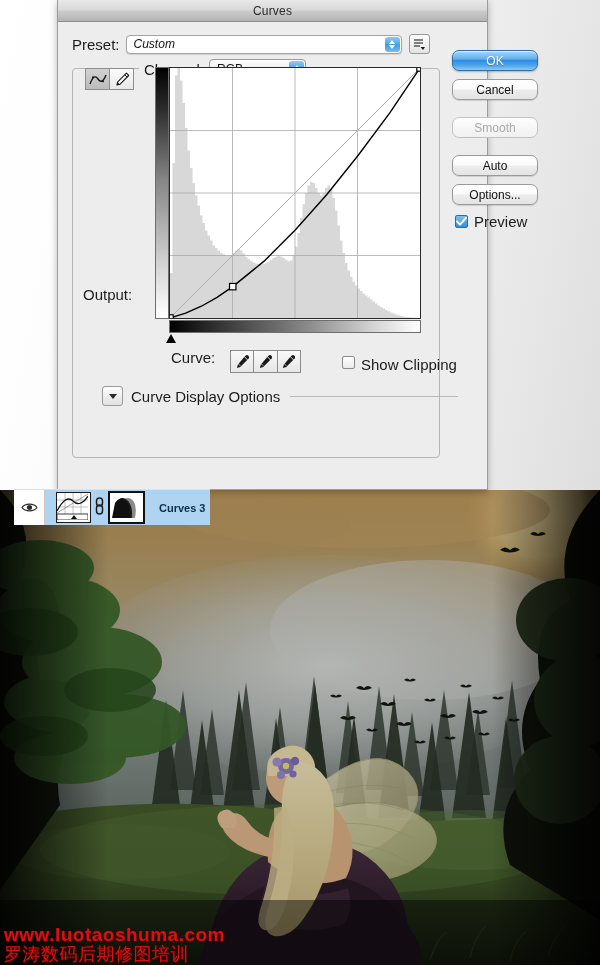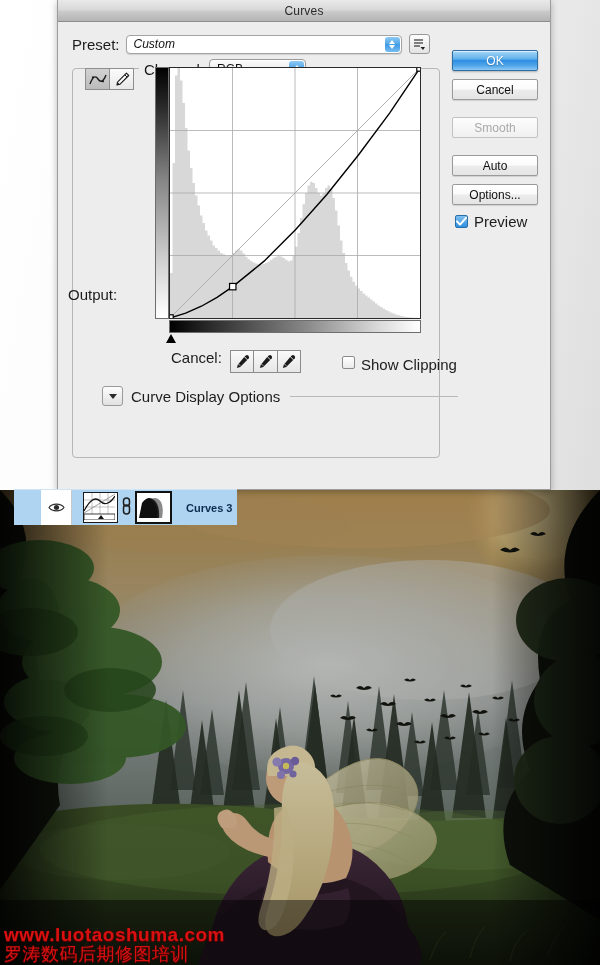--- a/index.html
+++ b/index.html
@@ -10,21 +10,21 @@
   }
 
   
   #backdrop{
     position:absolute;left:0;top:0;width:600px;height:490px;
     background:linear-gradient(100deg,#ffffff 0%,#fbfbfb 30%,#f2f2f2 62%,#e7e7e7 85%,#dedede 100%);
   }
 
   
   #dialog{
-    position:absolute;left:57px;top:0;width:494px;height:490px;
+    position:absolute;left:57px;top:0;width:431px;height:490px;
     background:#ededed;
     border:1px solid #9c9c9c;
     border-top:none;
     box-shadow:0 2px 7px rgba(0,0,0,.28);
     box-sizing:border-box;
   }
   #titlebar{
     height:22px;width:100%;
     background:linear-gradient(to bottom,#e9e9e9 0%,#d9d9d9 45%,#cacaca 55%,#b4b4b4 100%);
     border-bottom:1px solid #8d8d8d;
@@ -107,21 +107,21 @@
     background:linear-gradient(to right,#000 0%,#2b2b2b 16%,#8a8a8a 55%,#d6d6d6 82%,#ffffff 100%);
     border:1px solid #6e6e6e;box-sizing:border-box;
   }
   .ramp-marker{position:absolute;top:267px;width:0;height:0;
     border-left:5px solid transparent;border-right:5px solid transparent;}
   #marker-black{left:11px;border-bottom:9px solid #000;}
   #marker-white{left:263px;border-bottom:9px solid #fff;
     filter:drop-shadow(0 0 0 #000);}
   #marker-white::after{content:"";}
 
-  #output-label{position:absolute;left:10px;top:264px;}
+  #output-label{position:absolute;left:25px;top:264px;}
   #input-label{position:absolute;left:113px;top:327px;}
 
   
   #drops{
     position:absolute;left:172px;top:328px;width:71px;height:23px;
     border:1px solid #8b8b8b;display:flex;box-sizing:border-box;
   }
   .drop{width:23px;height:100%;display:flex;align-items:center;justify-content:center;
     background:linear-gradient(to bottom,#fafafa,#e6e6e6);}
   .drop + .drop{border-left:1px solid #8b8b8b;}
@@ -143,21 +143,21 @@
     width:19px;height:18px;border:1px solid #9a9a9a;border-radius:3px;
     background:linear-gradient(to bottom,#fdfdfd,#e1e1e1);
     display:flex;align-items:center;justify-content:center;margin-right:8px;
   }
   #cdo-tri i{width:0;height:0;border-left:4px solid transparent;border-right:4px solid transparent;border-top:5px solid #2b2b2b;}
   #cdo-rule{flex:1;height:1px;background:#b9b9b9;margin-left:10px;}
 
   
   #btns{position:absolute;left:394px;top:28px;width:86px;}
   .btn{
-    width:86px;height:21px;border-radius:2px;margin-bottom:8px;
+    width:86px;height:21px;border-radius:7px;margin-bottom:8px;
     display:flex;align-items:center;justify-content:center;
     font-size:12px;color:#101010;box-sizing:border-box;
     border:1px solid #9a9a9a;
     background:linear-gradient(to bottom,#ffffff 0%,#fbfbfb 48%,#ececec 52%,#e4e4e4 100%);
     box-shadow:0 1px 1px rgba(0,0,0,.13);
   }
   .btn.primary{
     color:#ffffff;border:1px solid #2e6ea3;
     background:linear-gradient(to bottom,#a8d8f8 0%,#5fb0ec 42%,#2f8fe2 50%,#4ea3e8 75%,#8cc9f4 100%);
     box-shadow:0 1px 2px rgba(0,0,0,.25), inset 0 1px 0 rgba(255,255,255,.6);
@@ -169,21 +169,21 @@
   #preview-row{display:flex;align-items:center;margin-top:4px;margin-left:3px;}
 
   
   #photo{position:absolute;left:0;top:490px;width:600px;height:475px;overflow:hidden;background:#0d0f0c;}
   #photo svg{display:block;}
 
   
   #layerrow{
     position:absolute;left:14px;top:489px;width:196px;height:35px;
     background:#aed4f2;display:flex;align-items:center;
-    border-top:1px solid #cfe4f5;z-index:5;padding-left:27px;
+    border-top:1px solid #cfe4f5;z-index:5;
   }
   #eyecell{width:30px;height:100%;background:#ffffff;display:flex;align-items:center;justify-content:center;
     border-right:1px solid #c9c9c9;}
   #thumb-adj{width:33px;height:29px;margin-left:11px;border:1px solid #1b1b1b;background:#fff;}
   #linkicon{margin:0 4px;}
   #thumb-mask{width:33px;height:29px;border:2px solid #111;background:#fff;}
   #layer-name{margin-left:14px;font-size:11px;font-weight:bold;color:#0c2c4d;}
 
   
   #wm{position:absolute;left:4px;top:925px;z-index:6;}
@@ -508,21 +508,21 @@
           </svg>
       </div>
       <div id="in-ramp"></div>
       <div class="ramp-marker" id="marker-black"></div>
       <svg class="ramp-marker" id="marker-white" width="11" height="10" viewBox="0 0 11 10" style="border:none;">
         <path d="M5.5 0 L11 10 L0 10 Z" fill="#ffffff" stroke="#4a4a4a" stroke-width="1"></path>
       </svg>
     </div>
 
     <span class="lbl" id="output-label">Output:</span>
-    <span class="lbl" id="input-label">Cancel:</span>
+    <span class="lbl" id="input-label">Curve:</span>
 
     <div id="drops">
       <div class="drop">
         <svg width="15" height="15" viewBox="0 0 15 15">
           <path d="M10.8 1.4 a2.2 2.2 0 0 1 3 3 l-1.2 1.2 -3 -3z" fill="#1a1a1a"></path>
           <path d="M9.2 3.1 l3 3 -7 7 -3.3 0.9 0.9 -3.3z" fill="#1a1a1a"></path>
           <path d="M3.6 10.1 l1.6 1.6" stroke="#fff" stroke-width="0.8"></path>
         </svg>
       </div>
       <div class="drop">

